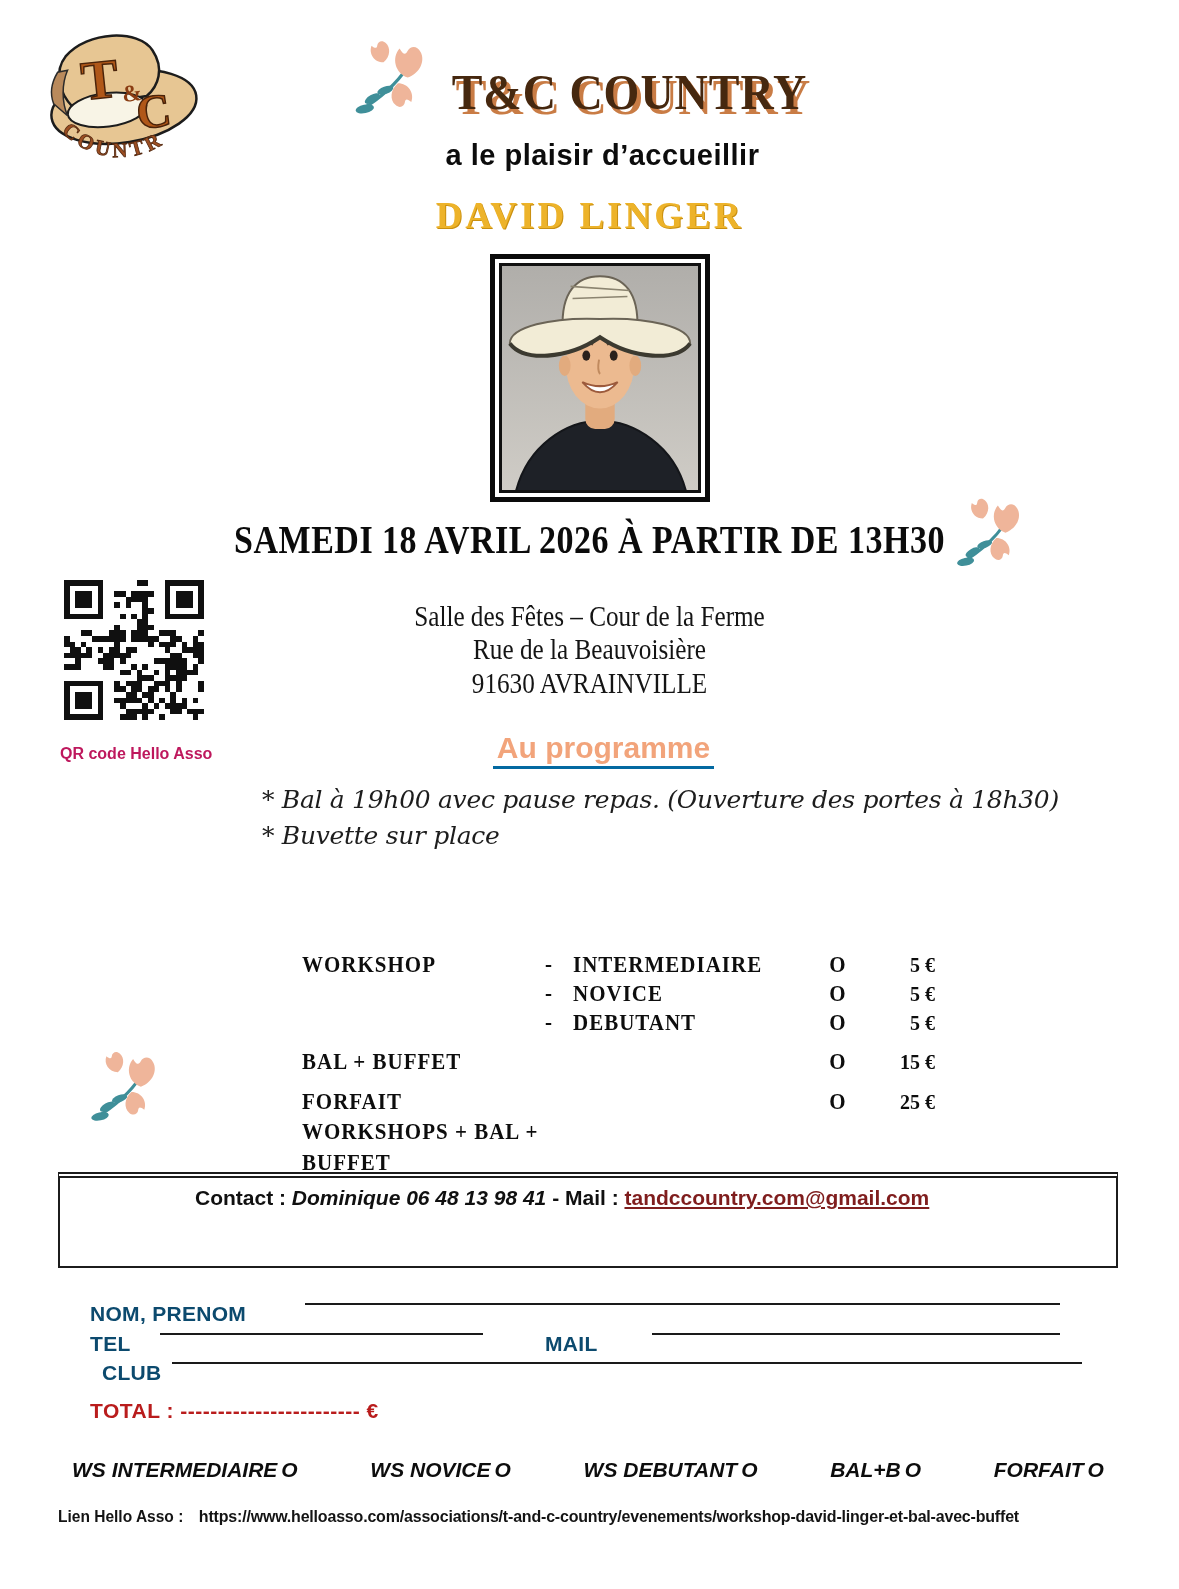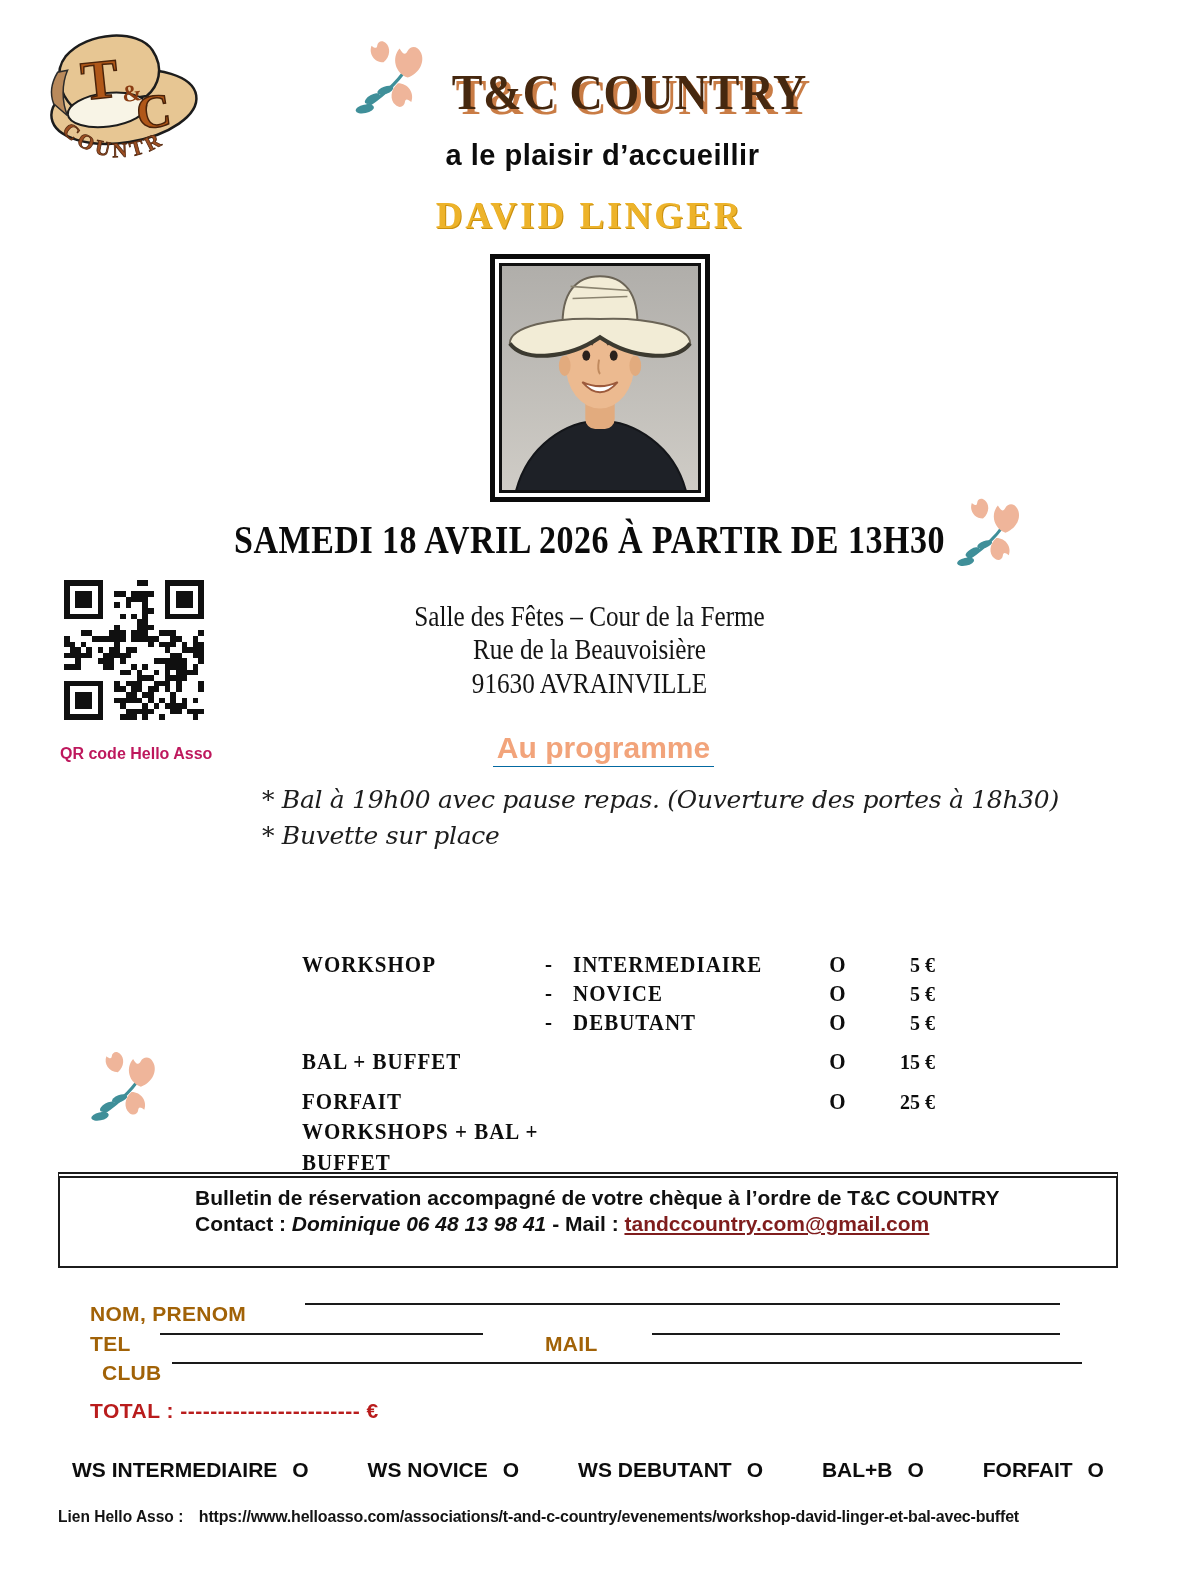--- a/index.html
+++ b/index.html
@@ -32,21 +32,21 @@
     transform:scaleX(0.9) scaleY(1.02);}
 
   
   .qr-box{top:580px;left:64px;width:140px;height:140px;}
   .qr-box svg{width:140px;height:140px;shape-rendering:crispEdges;}
   .qr-label{top:745px;left:60px;width:190px;font-weight:bold;font-size:16px;color:#be185d;}
 
   
   .prog-head{top:731px;left:0;width:1179px;text-align:center;font-weight:bold;font-size:30px;
     color:#f2a47b;transform:translateX(14px);}
-  .prog-head span{border-bottom:1px solid #0369a1;padding:0 4px 2px 4px;}
+  .prog-head span{border-bottom:3px solid #0369a1;padding:0 4px 2px 4px;}
   .programme{top:782px;left:262px;width:840px;font-family:"DejaVu Serif",serif;
     font-style:italic;font-size:25px;line-height:35.5px;color:#1d1d1d;letter-spacing:-0.3px;}
   .programme .indent{padding-left:26px;}
 
   
   .prices{top:951px;left:302px;width:633px;font-family:"Liberation Serif",serif;
     font-weight:bold;color:#0d0d0d;}
   .prow{display:grid;grid-template-columns:243px 28px 210px 110px 42px;line-height:29px;
     font-size:21px;letter-spacing:1px;transform:scaleY(1.05);}
   .prow .po{text-align:center;}
@@ -61,28 +61,28 @@
   .f-left{left:84px;top:1046px;width:80px;height:84px;}
 
   
   .res-box{top:1172px;left:58px;width:1060px;height:96px;box-sizing:border-box;
     border:2px solid #1c1c1c;border-top:6px double #1c1c1c;padding:7px 10px 0 135px;
     font-weight:bold;font-size:21px;line-height:26px;color:#101010;}
   .res-box .ital{font-style:italic;}
   .email-link{color:#7f1d1d;text-decoration:underline;cursor:pointer;}
 
   
-  .f-label{position:absolute;font-weight:bold;font-size:21px;color:#a16207;letter-spacing:0.3px;}
+  .f-label{position:absolute;font-weight:bold;font-size:21px;color:#0c4a6e;letter-spacing:0.3px;}
   .f-line{position:absolute;border-bottom:2px solid #1a1a1a;height:0;}
   .total-line{top:1399px;left:90px;font-weight:bold;font-size:21px;color:#b91c1c;letter-spacing:0.5px;}
 
   
   .cb-row{top:1458px;left:72px;width:1032px;display:flex;justify-content:space-between;
     font-weight:bold;font-size:21px;color:#0d0d0d;white-space:nowrap;}
-  .cb-item{display:inline-flex;gap:15px;}
+  .cb-item{display:inline-flex;gap:4px;font-style:italic;}
 
   
   .footer{top:1507px;left:58px;width:1110px;font-weight:bold;color:#141414;white-space:nowrap;
     transform:scaleX(0.97);transform-origin:left center;}
   .footer .flabel{font-size:16px;margin-right:16px;}
   .footer .furl{font-size:16.5px;letter-spacing:-0.2px;}
 </style>
 </head>
 <body>
 
@@ -414,21 +414,20 @@
     <div class="prow gap2">
       <span class="pl">FORFAIT WORKSHOPS + BAL + BUFFET</span>
       <span class="pd"></span>
       <span class="ps"></span>
       <span class="po">O</span>
       <span class="pp">25 €</span>
     </div>
   </div>
 
   <div class="abs res-box">
-    <div>Bulletin de réservation accompagné de votre chèque à l’ordre de T&amp;C COUNTRY</div>
     <div><span>Contact : </span><span class="ital">Dominique 06 48 13 98 41</span><span> -  Mail : </span><span class="email-link">tandccountry.com@gmail.com</span></div>
   </div>
 
   <div class="f-label" style="left:90px;top:1302px;">NOM, PRENOM</div>
   <div class="f-line" style="left:305px;top:1303px;width:755px;"></div>
 
   <div class="f-label" style="left:90px;top:1332px;">TEL</div>
   <div class="f-line" style="left:160px;top:1333px;width:323px;"></div>
   <div class="f-label" style="left:545px;top:1332px;text-align:center;">MAIL</div>
   <div class="f-line" style="left:652px;top:1333px;width:408px;"></div>

